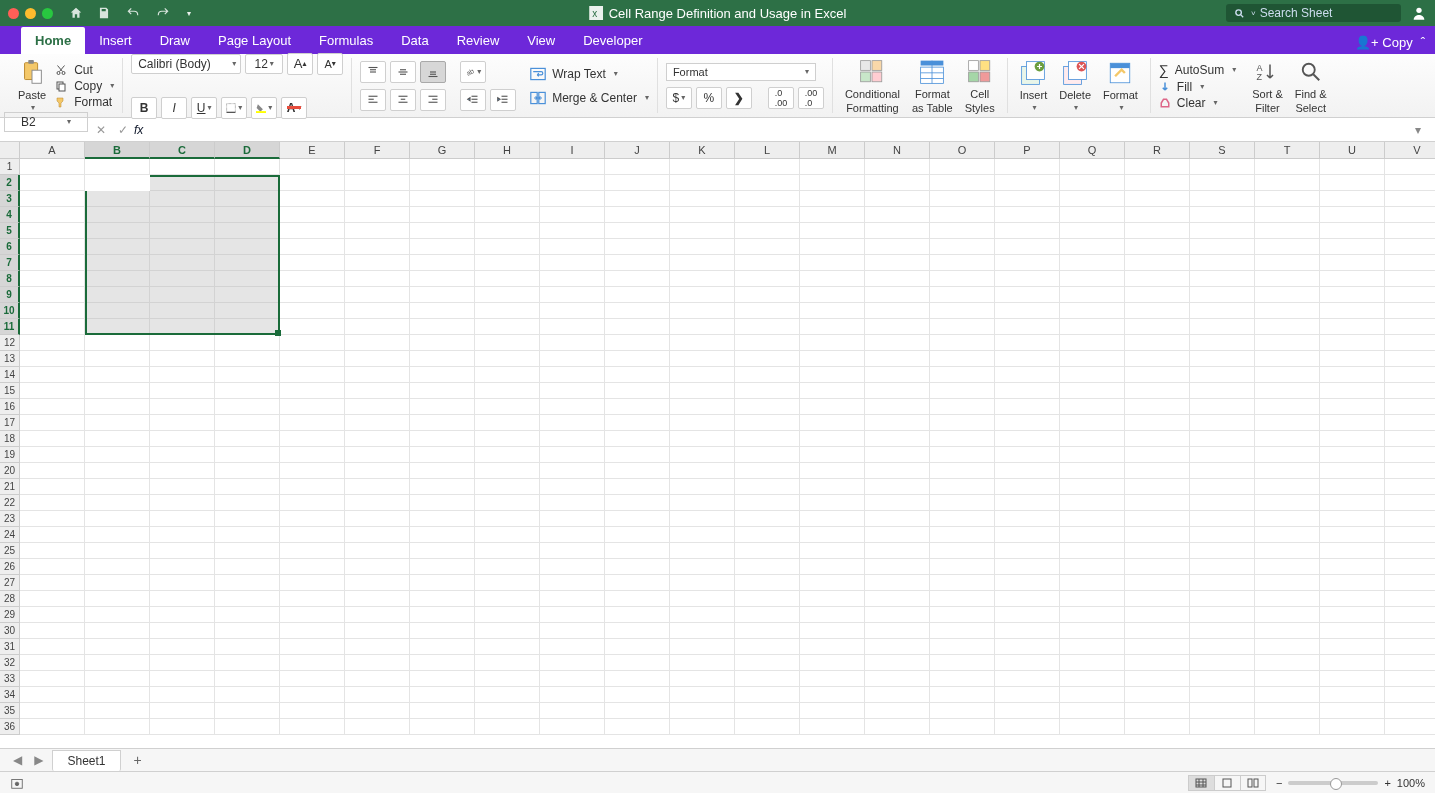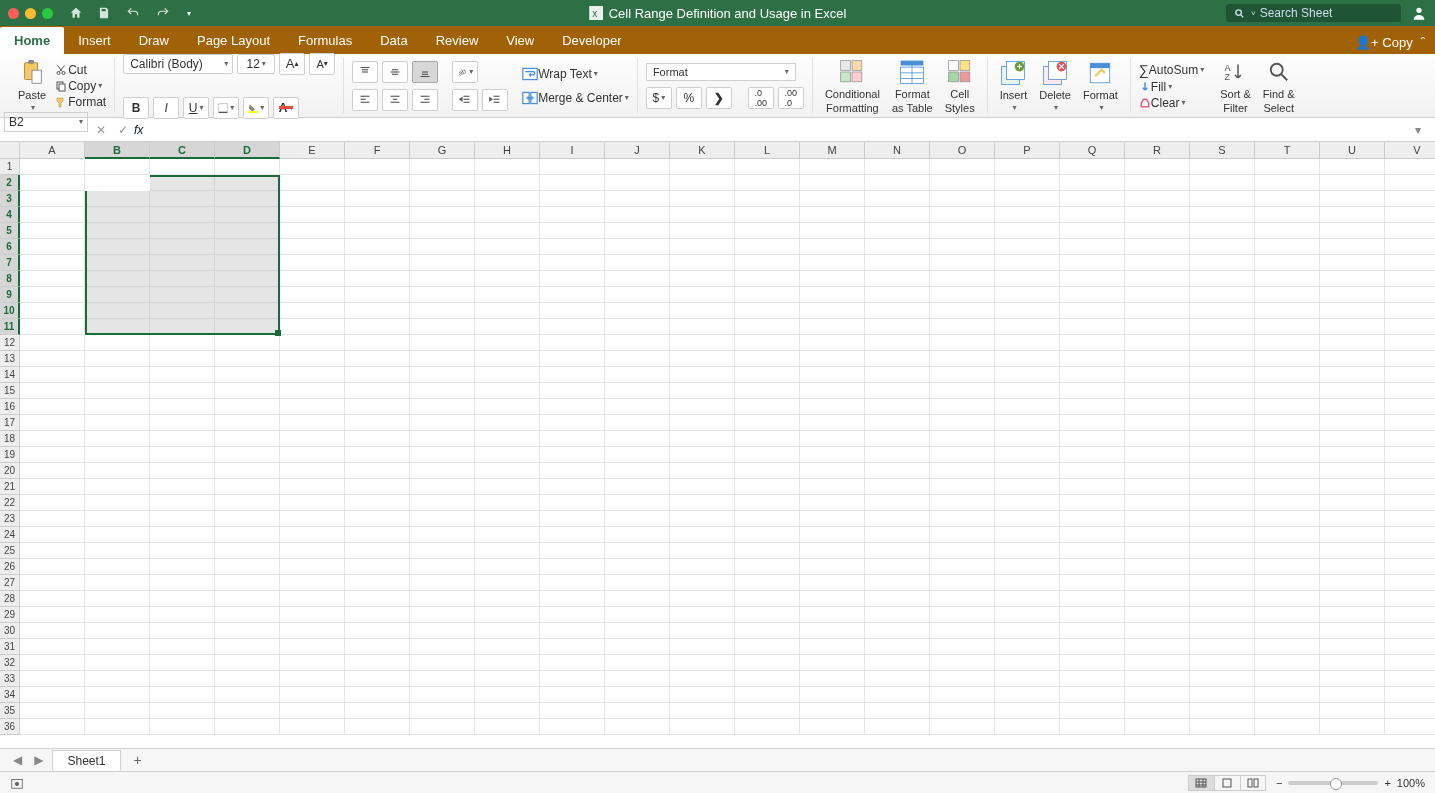--- a/index.html
+++ b/index.html
@@ -10,43 +10,43 @@
 .traffic { display:flex; gap:6px; margin-right:16px; }
 .traffic span { width:11px; height:11px; border-radius:50%; }
 .tl-close{background:#ff5f57;} .tl-min{background:#febc2e;} .tl-max{background:#28c840;}
 .qa { display:flex; gap:14px; align-items:center; }
 .qa svg,.qa span{opacity:.9;}
 .doc-title { position:absolute; left:50%; transform:translateX(-50%); display:flex; align-items:center; gap:6px; font-size:13px; }
 .search-sheet { margin-left:auto; background:#1f5534; border-radius:3px; padding:2px 8px; width:175px; display:flex; align-items:center; gap:4px; color:#cde; }
 .share-ico{margin-left:10px;}
 
 
-.tabs { height:28px; background:#a16207; display:flex; align-items:flex-end; padding-left:0; }
+.tabs { height:28px; background:#6d28d9; display:flex; align-items:flex-end; padding-left:21px; }
 .tab { padding:6px 14px; color:#fff; font-size:13px; cursor:pointer; }
 .tab.active { background:#fff; color:#2d7046; font-weight:600; border-radius:2px 2px 0 0; }
 .tabs-right { margin-left:auto; display:flex; align-items:center; padding:0 10px 4px; color:#fff; gap:8px; font-size:13px; }
 
 
 .ribbon { height:64px; background:linear-gradient(#fdfdfd,#f2f2f2); border-bottom:1px solid #d0d0d0; display:flex; align-items:stretch; padding:4px 6px; gap:0; }
 .group { display:flex; align-items:center; padding:0 8px; border-right:1px solid #e0e0e0; gap:4px; }
 .vstack { display:flex; flex-direction:column; gap:2px; font-size:11px; }
 .big-btn { display:flex; flex-direction:column; align-items:center; gap:2px; font-size:11px; padding:0 4px; cursor:pointer; }
 .big-btn svg{height:28px;}
 .small-row { display:flex; align-items:center; gap:4px; }
 .ctrl { display:flex; align-items:center; justify-content:center; border:1px solid #cfcfcf; background:#fff; padding:2px 4px; font-size:12px; border-radius:2px; cursor:pointer; }
 .ctrl.wide{width:110px;justify-content:flex-start;padding-left:6px;}
 .ctrl.num{width:38px;}
 .ctrl.sq{width:26px;height:22px;}
 .ctrl.sq.active{background:#d7d7d7;border-color:#a9a9a9;}
-.icon-txt{display:flex;align-items:center;gap:0;font-size:12px;cursor:pointer;white-space:nowrap;}
+.icon-txt{display:flex;align-items:center;gap:6px;font-size:12px;cursor:pointer;white-space:nowrap;}
 .combo { border:1px solid #cfcfcf; background:#fff; width:150px; padding:2px 6px; display:flex; justify-content:space-between; align-items:center;}
 
 
 .fbar { height:24px; border-bottom:1px solid #d0d0d0; display:flex; align-items:center; }
-.namebox { width:84px; border:1px solid #cfcfcf; height:20px; margin:0 2px 16px 4px; display:flex; align-items:center; padding:0 4px; font-size:12px; justify-content:space-between;}
+.namebox { width:84px; border:1px solid #cfcfcf; height:20px; margin:0 2px 16px 4px; display:flex; align-items:center; padding:0 16px; font-size:12px; justify-content:space-between;}
 .fbar-btn { width:22px; color:#999; text-align:center; cursor:pointer; }
 .fx { font-style:italic; color:#0f172a; margin-right:2px; }
 .formula-input { flex:1; height:20px; border:none; outline:none; font-size:12px; }
 .fbar-expand{width:16px;color:#888;margin-right:4px;}
 
 
 .grid-area { position:relative; height:600px; overflow:hidden; background:#fff; }
 .corner { position:absolute; left:0; top:0; width:20px; height:17px; background:#eee; border-right:1px solid #ccc; border-bottom:1px solid #ccc; z-index:3;}
 .col-headers { position:absolute; left:20px; top:0; height:17px; display:flex; z-index:2;}
 .ch { width:65px; border-right:1px solid #ccc; border-bottom:1px solid #ccc; background:#eee; text-align:center; line-height:17px; font-size:11px; color:#444;}

